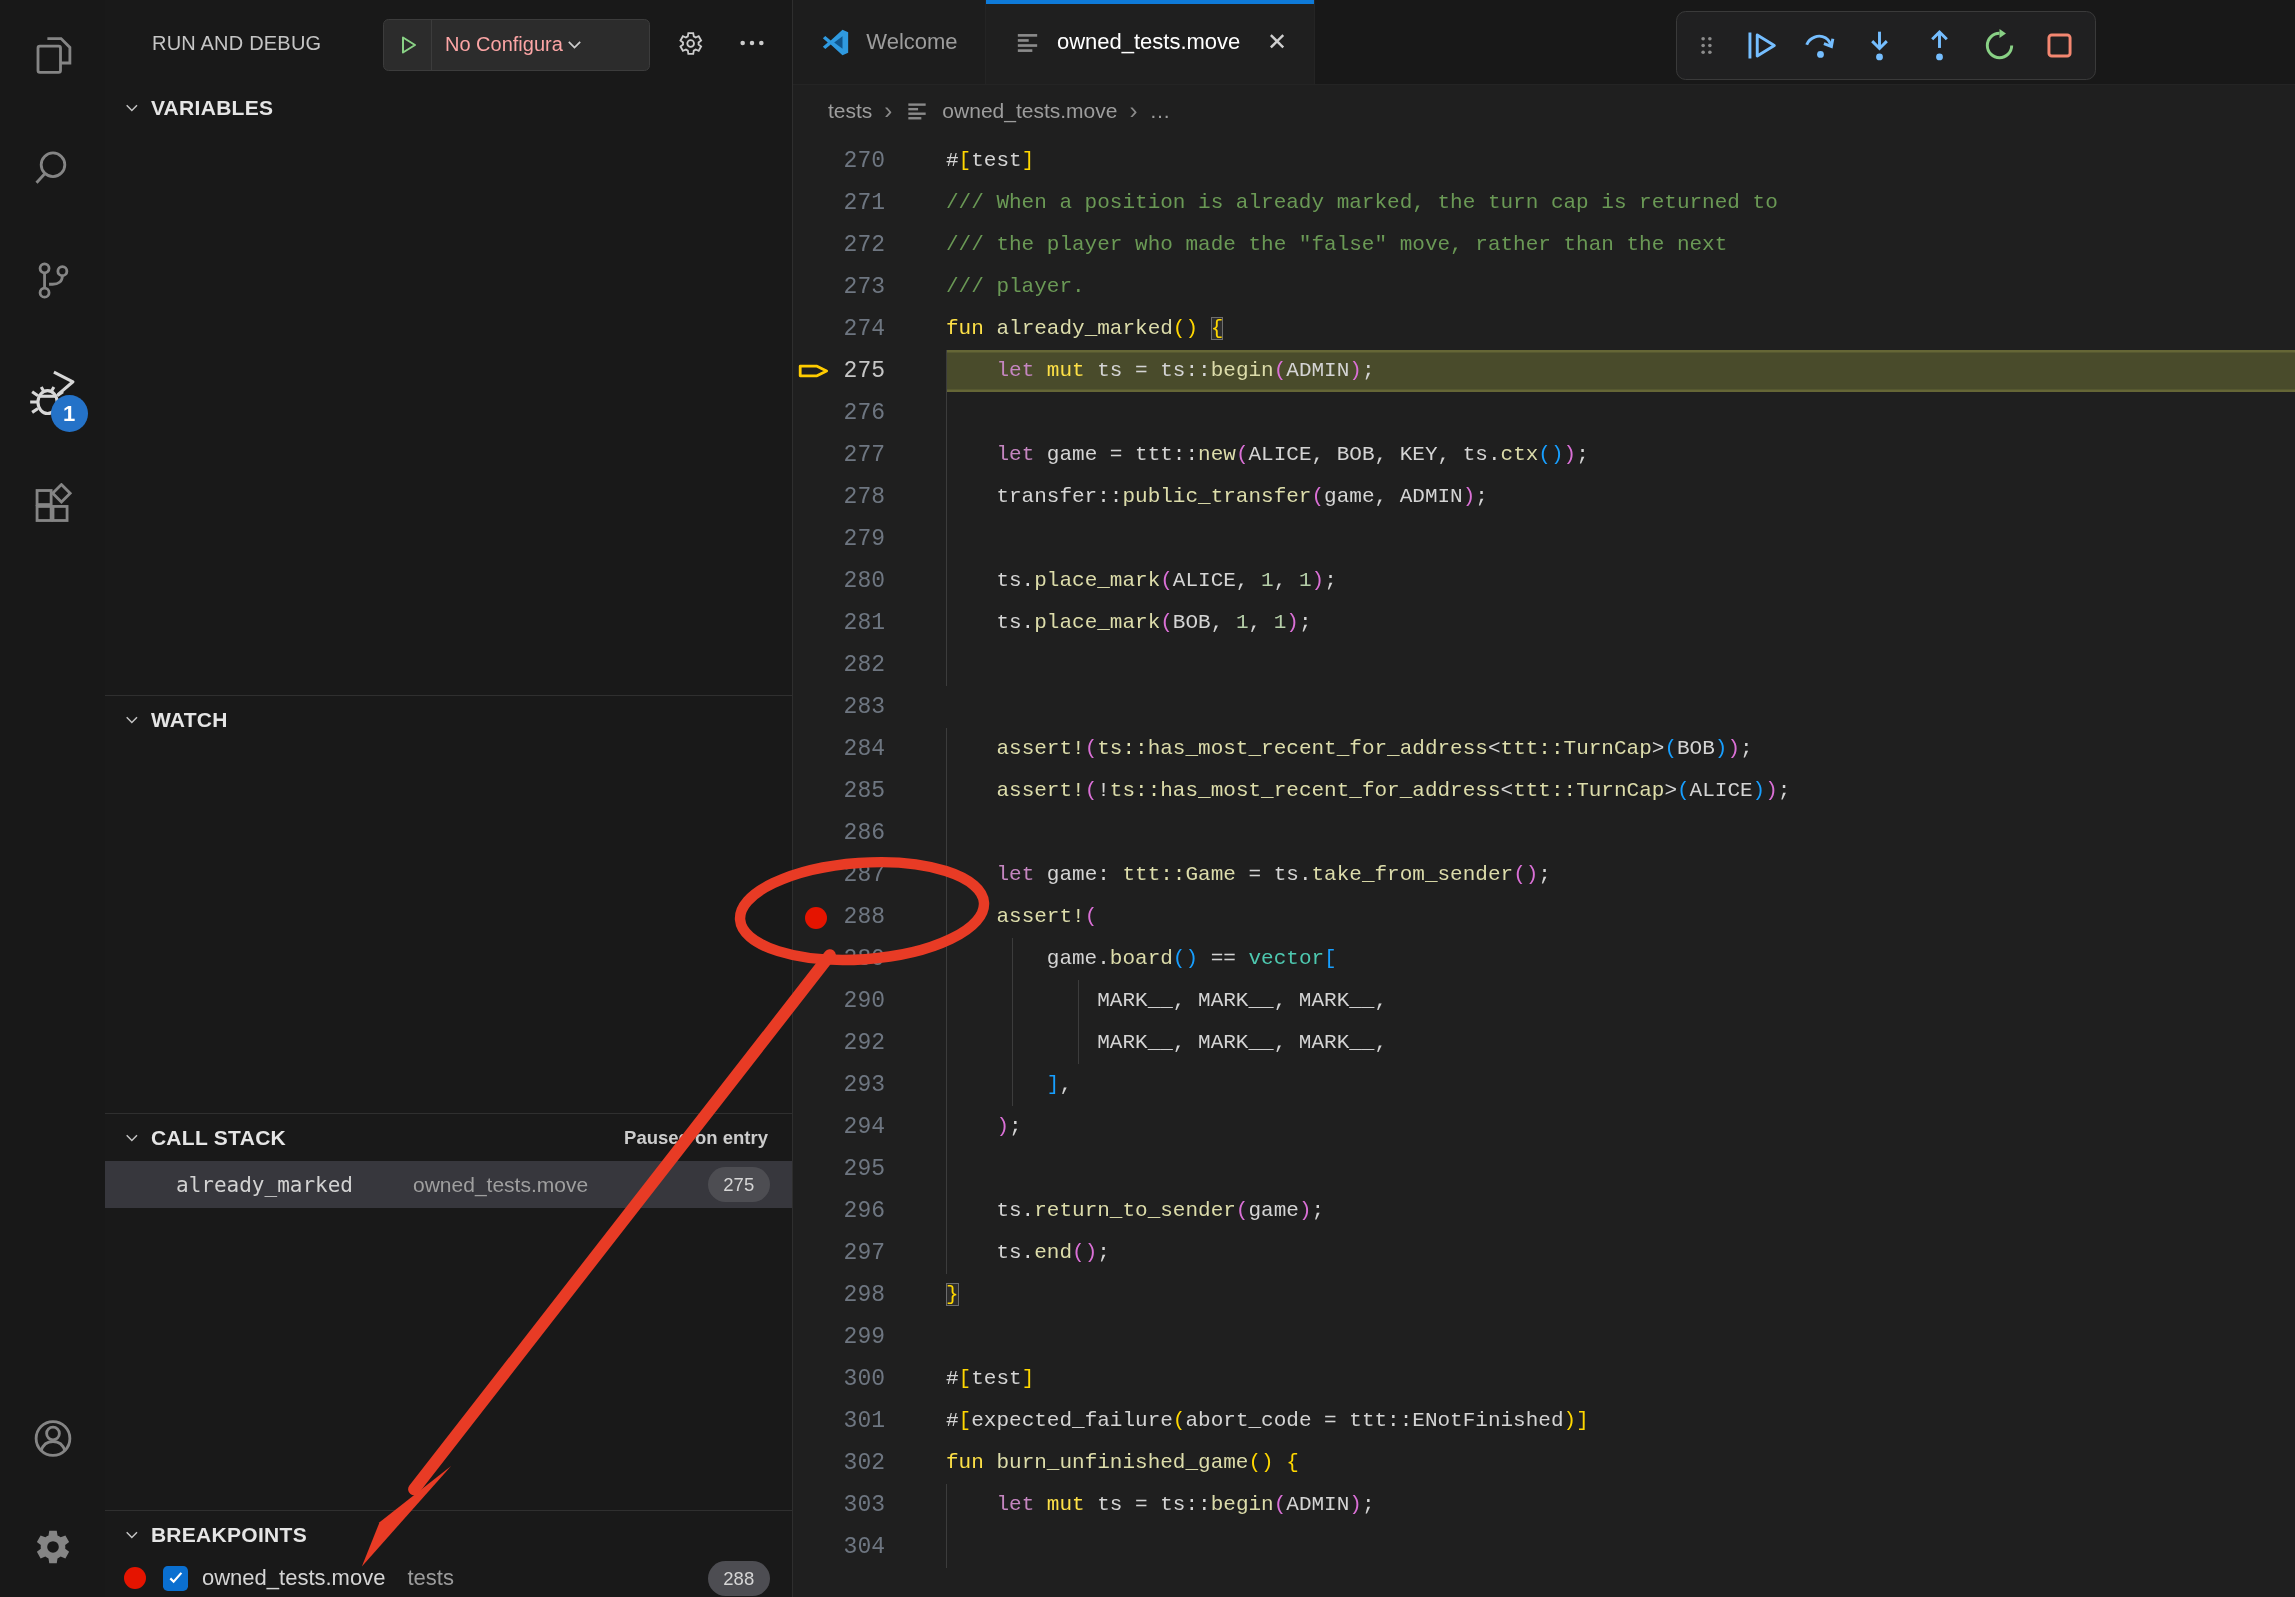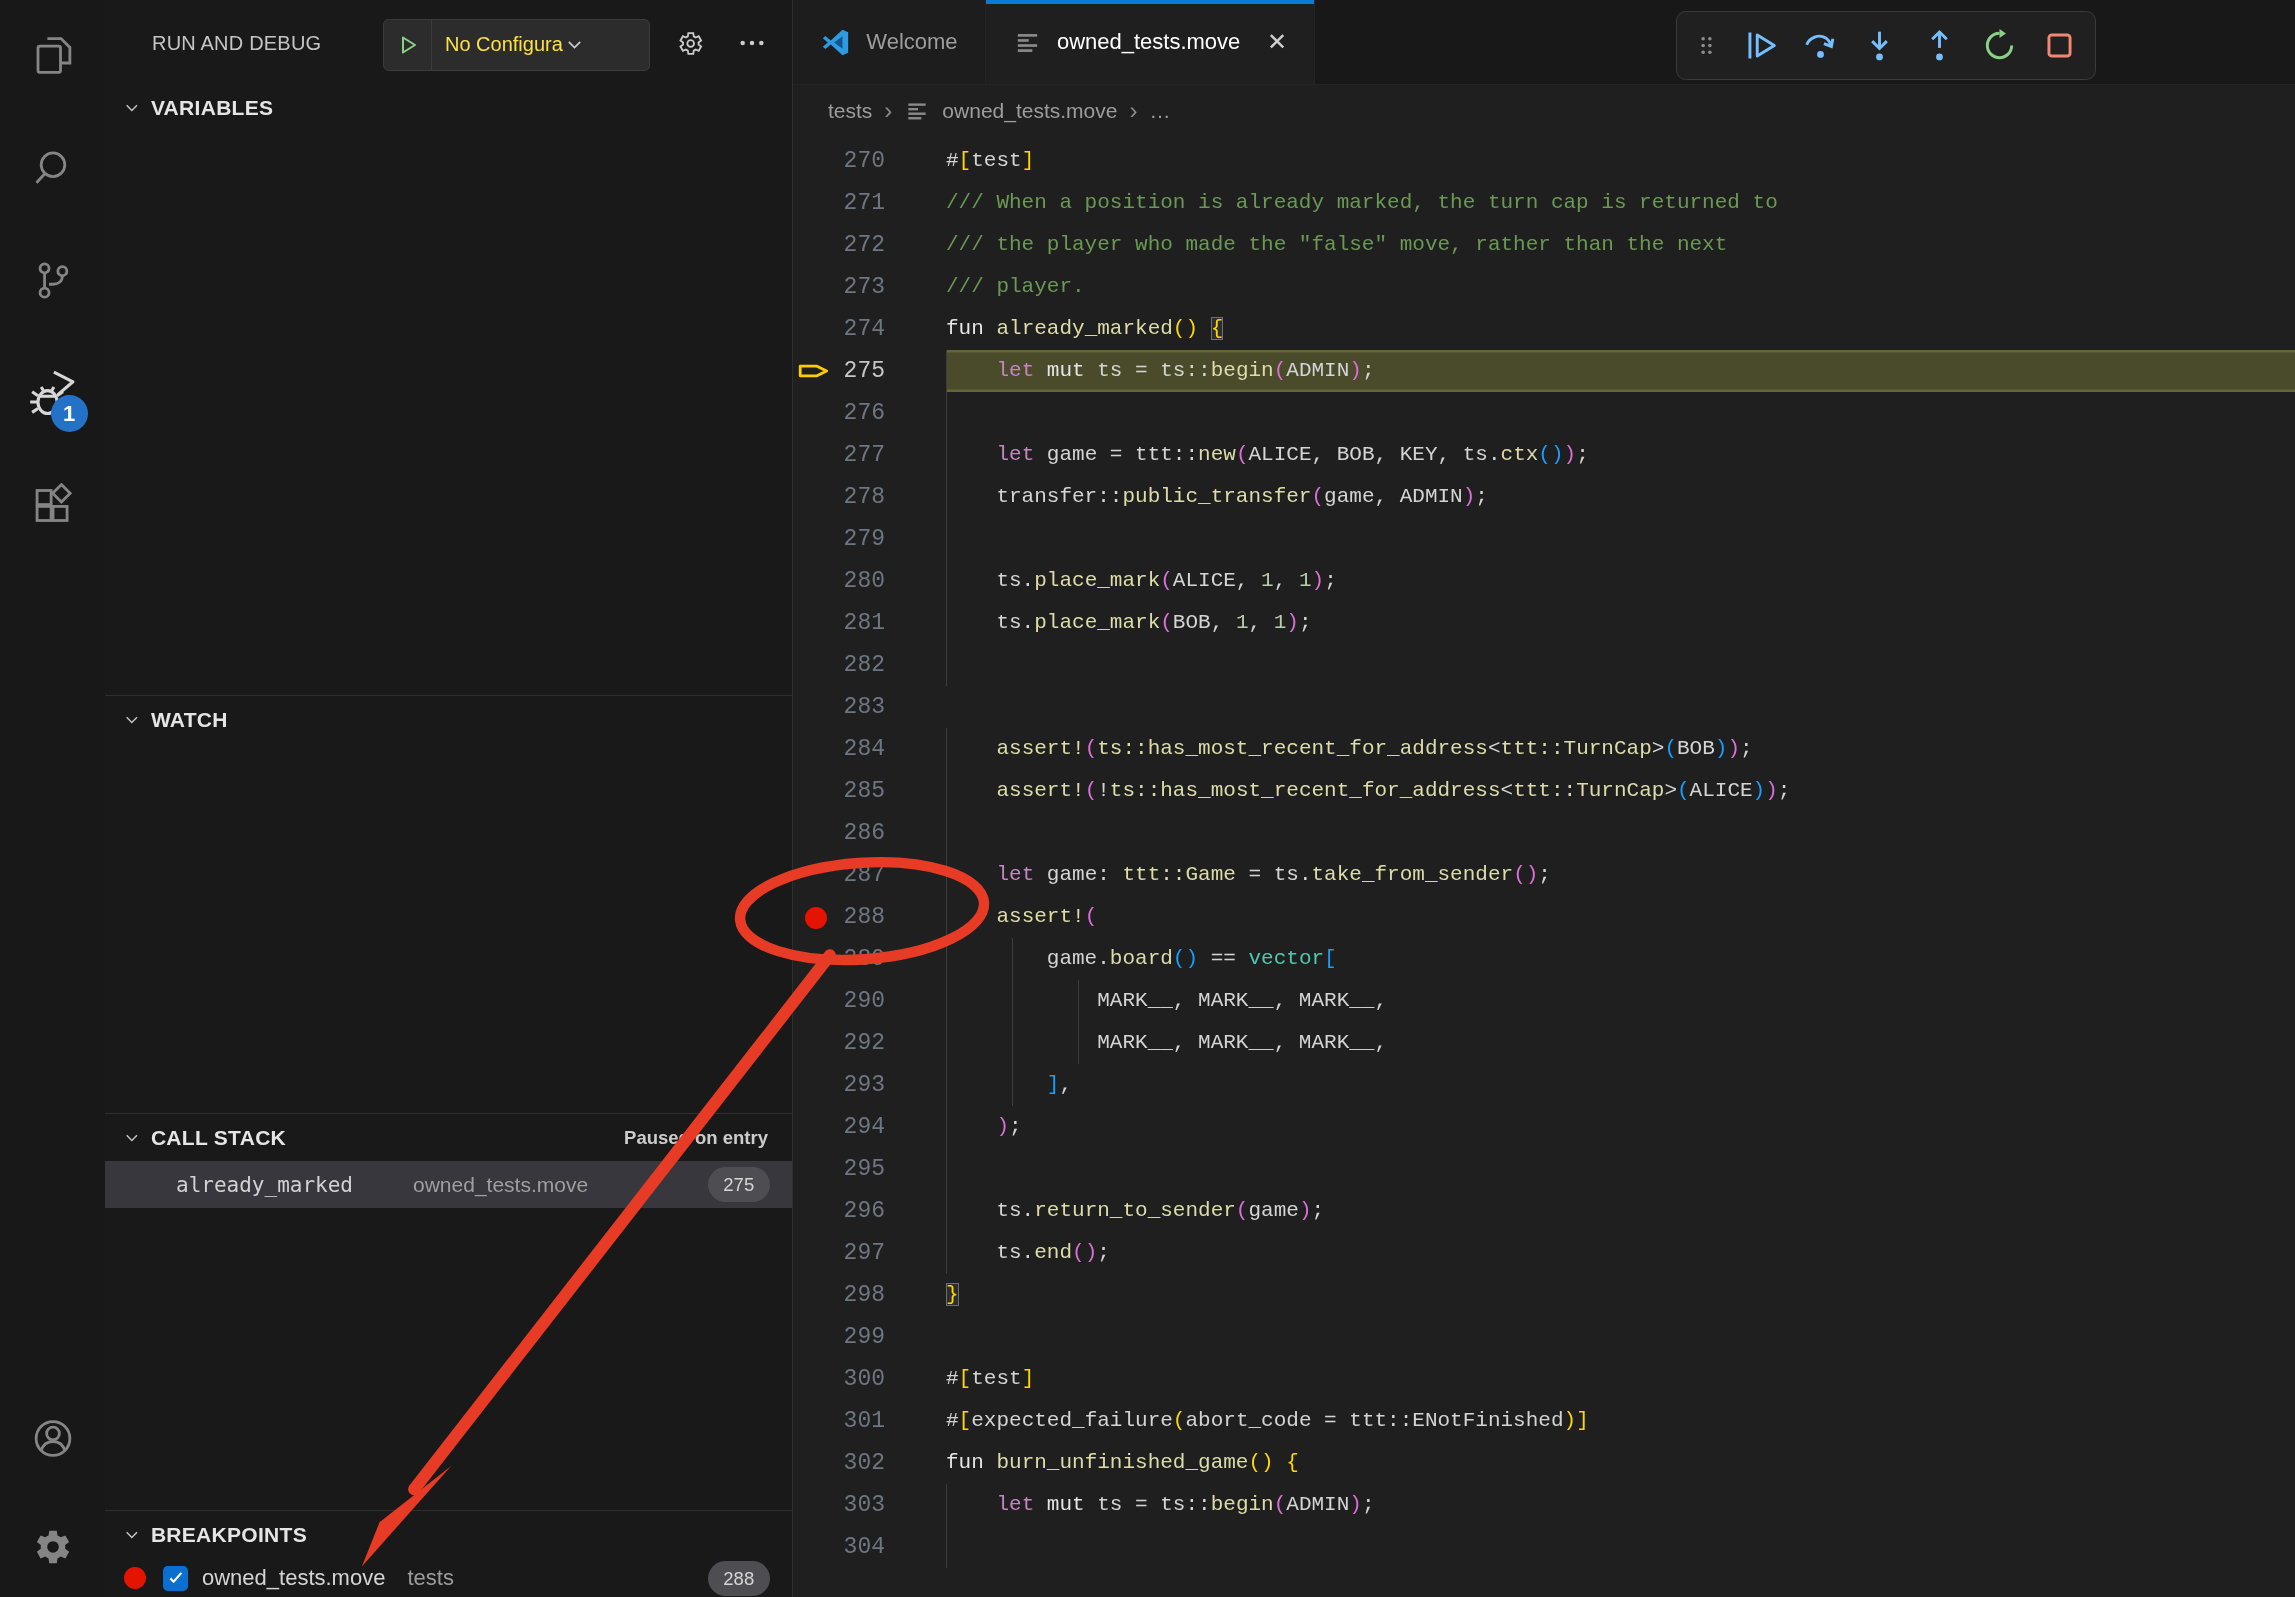--- a/index.html
+++ b/index.html
@@ -12,21 +12,21 @@
   .ab-icon.active{color:#d7d7d7;}
   .ab-badge{position:absolute;left:27px;top:31px;width:37px;height:37px;border-radius:50%;background:#2472c8;
             color:#fff;font-size:22px;font-weight:600;display:flex;align-items:center;justify-content:center;}
   
   .sidebar{position:absolute;left:105px;top:0;width:687px;height:100%;background:#191919;border-right:0.8px solid #2e2e2e;}
   .sb-titlebar{position:absolute;top:1px;left:0;right:0;height:84px;}
   .sb-title{position:absolute;left:47px;top:0;line-height:84px;font-size:20px;color:#c5c5c5;letter-spacing:0.2px;}
   .cfg-btn{position:absolute;left:278px;top:17.7px;width:265px;height:50px;background:#2c2c2c;border:0.8px solid #3c3c3c;
            border-radius:5.6px;display:flex;align-items:center;overflow:hidden;cursor:pointer;}
   .cfg-play{width:47px;height:100%;display:flex;align-items:center;justify-content:center;border-right:0.8px solid #3c3c3c;}
-  .cfg-label{margin-left:13px;font-size:20px;color:#fde047;white-space:nowrap;max-width:153px;overflow:hidden;}
+  .cfg-label{margin-left:13px;font-size:20px;color:#fca5a5;white-space:nowrap;max-width:153px;overflow:hidden;}
   .cfg-chev{margin-left:1.6px;flex:none;}
   .sb-actions{position:absolute;right:24px;top:0;height:84px;display:flex;align-items:center;gap:31px;color:#cccccc;}
   .section{position:absolute;left:0;right:0;}
   .section.bordered{border-top:0.8px solid #2f2f2f;}
   .sec-header{height:47px;display:flex;align-items:center;padding-left:17.7px;gap:10.5px;cursor:pointer;}
   .sec-label{font-size:21px;font-weight:700;color:#e5e5e5;letter-spacing:0.3px;}
   .sec-status{margin-left:auto;margin-right:24px;font-size:18.5px;font-weight:600;color:#cccccc;}
   .chev{width:17.7px;height:17.7px;color:#c5c5c5;flex:none;}
   .locals-row{margin-top:8px;padding-left:42px;display:flex;align-items:center;gap:10.5px;cursor:pointer;}
   .locals-label{font-size:22px;font-weight:700;color:#cbcbcb;}
@@ -69,21 +69,21 @@
   .bm{outline:1.6px solid #6e6e6e;outline-offset:-1.6px;background:rgba(110,110,110,.18);}
   
   .dbg-toolbar{position:absolute;left:1676px;top:11.3px;width:420px;height:69px;background:#202021;
                border:1.6px solid #3a3a3a;border-radius:9.7px;display:flex;align-items:center;
                justify-content:space-between;padding:0 16px;box-sizing:border-box;z-index:20;}
   .dbg-btn{width:39px;height:39px;cursor:pointer;}
   .dbg-btn svg{width:100%;height:100%;}
   
   .annotation{position:absolute;inset:0;z-index:100;pointer-events:none;}
 </style>
-<style>.t-d{color:#d4d4d4}.t-k{color:#c586c0}.t-kb{color:#e5e5e5}.t-fn{color:#dcdcaa}.t-ty{color:#4ec9b0}.t-cm{color:#6a9955}.t-n1{color:#b5cea8}.t-b1{color:#ffd700}.t-b2{color:#da70d6}.t-b3{color:#179fff}</style></head>
+<style>.t-d{color:#d4d4d4}.t-k{color:#c586c0}.t-kb{color:#fde047}.t-fn{color:#dcdcaa}.t-ty{color:#4ec9b0}.t-cm{color:#6a9955}.t-n1{color:#b5cea8}.t-b1{color:#ffd700}.t-b2{color:#da70d6}.t-b3{color:#179fff}</style></head>
 <body>
 
 <div class="activitybar">
   <div class="ab-icon" style="top:33px">
     <svg viewBox="0 0 24 24" fill="none" stroke="currentColor" stroke-width="1.5">
         <path d="M9 3h7.3L21 7.7V16h-5"></path>
         <rect x="4" y="7" width="12" height="14" rx="1"></rect>
       </svg>
   </div>
   <div class="ab-icon" style="top:146px">

